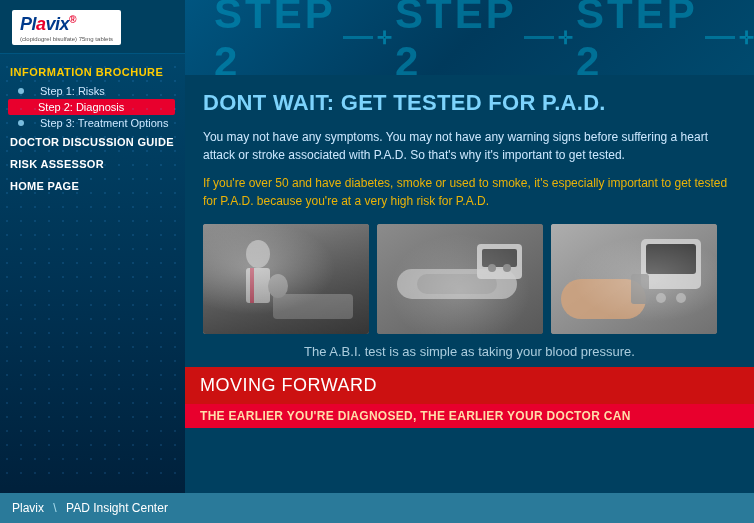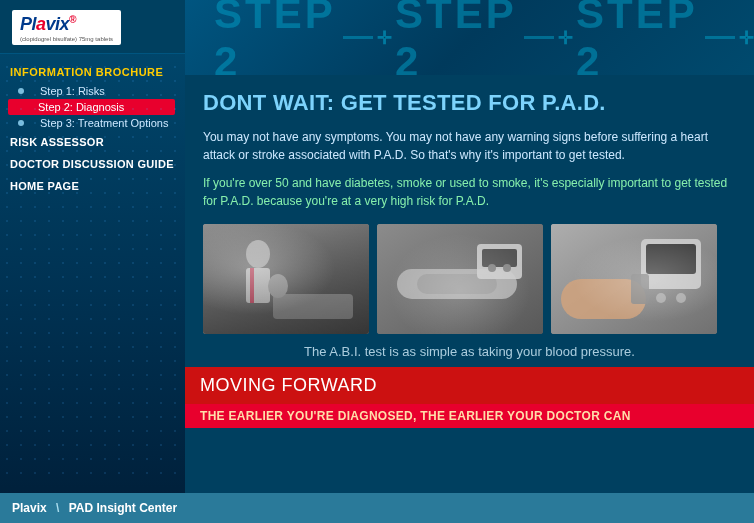--- a/index.html
+++ b/index.html
@@ -150,21 +150,21 @@
       background: #2a7a9a;
       display: flex;
       align-items: center;
       padding: 0 12px;
       z-index: 20;
     }
 
     #bottom-bar-text {
       color: white;
       font-size: 12px;
-      font-weight: bold;
+      font-weight: normal;
     }
 
     
     #main-content {
       position: absolute;
       left: 185px; top: 0;
       width: 569px;
       height: 493px;
       background: #004060;
       overflow: hidden;
@@ -228,21 +228,21 @@
     }
 
     #main-body-text {
       color: #cce8ff;
       font-size: 12px;
       line-height: 1.5;
       margin-bottom: 10px;
     }
 
     #secondary-text {
-      color: #86efac;
+      color: #eab308;
       font-size: 12px;
       line-height: 1.5;
       margin-bottom: 14px;
     }
 
     
     #images-row {
       display: flex;
       gap: 8px;
       margin-bottom: 10px;
@@ -351,22 +351,22 @@
     </div>
     <div class="nav-sub-item active">
       <span class="bullet"></span>
       <span>Step 2: Diagnosis</span>
     </div>
     <div class="nav-sub-item">
       <span class="bullet"></span>
       <span>Step 3: Treatment Options</span>
     </div>
 
+    <div class="nav-main-item">DOCTOR DISCUSSION GUIDE</div>
     <div class="nav-main-item">RISK ASSESSOR</div>
-    <div class="nav-main-item">DOCTOR DISCUSSION GUIDE</div>
     <div class="nav-main-item">HOME PAGE</div>
   </div>
 
   <div id="zoom-area">
     <span>+ ZOOM IN</span>
   </div>
 </div>
 
 <div id="main-content">
 

